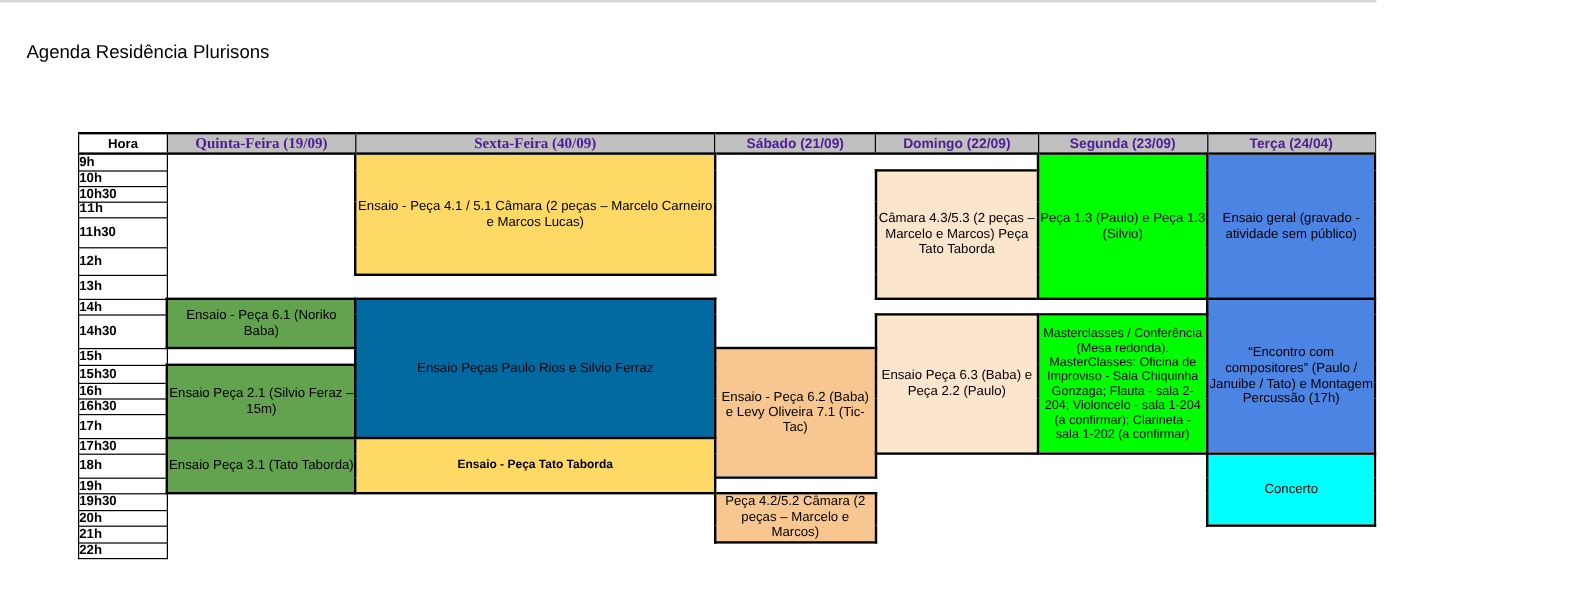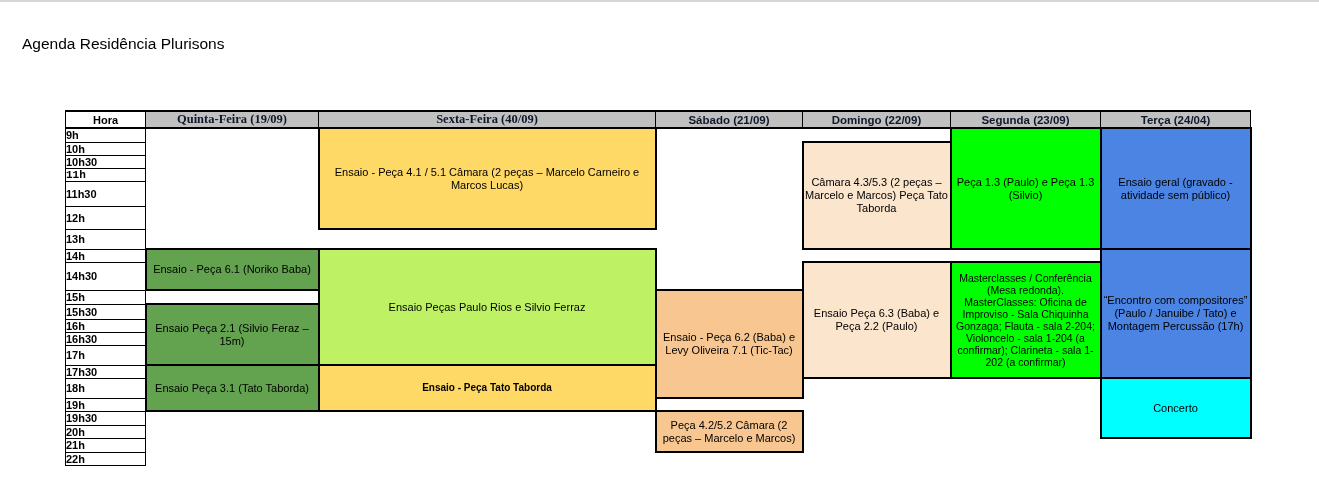--- a/index.html
+++ b/index.html
@@ -1,26 +1,26 @@
 <!DOCTYPE html>
 <html><head>
 <meta charset="utf-8">
 <style>
   html,body { margin:0; padding:0; background:#ffffff; }
   body { width:1319px; height:495px; font-family:"Liberation Sans", sans-serif; }
-  .page { position:relative; width:1319px; height:495px; background:#fff; overflow:hidden;
+  .page { position:relative; width:1147px; height:495px; background:#fff; overflow:hidden;
           border-top:2px solid #d6d6d6; box-sizing:border-box; }
   .title { position:absolute; left:22px; top:33px; font-size:15.5px; color:#000; }
 
   table.agenda { position:absolute; left:65px; top:108px; border-collapse:collapse;
                  table-layout:fixed; }
   table.agenda th, table.agenda td { padding:0; box-sizing:border-box; }
 
   th.day { border:1px solid #000; border-top:2px solid #000; border-bottom:2px solid #000;
-           font-weight:bold; font-size:11.5px; color:#0f172a; text-align:center; }
+           font-weight:bold; font-size:11.5px; color:#4c1d95; text-align:center; }
   th.day.serif { font-family:"Liberation Serif", serif; font-size:12.5px; }
   th.hora { background:#ffffff; border:1px solid #000; border-top:2px solid #000;
             border-bottom:2px solid #000; font-size:11px; font-weight:bold; text-align:center; }
 
   td.time { border:1px solid #000; font-size:11px; font-weight:bold; text-align:left;
             padding-left:3px; vertical-align:middle; background:#fff; white-space:nowrap; }
   td.empty { border:none; background:transparent; }
   td.event { border:2px solid #000; text-align:center; vertical-align:middle;
              font-size:11px; line-height:1.18; padding:1px 5px; color:#000;
              overflow:hidden; word-wrap:break-word; }
@@ -91,21 +91,21 @@
         </tr>
         <tr style="height: 20px;">
           <td class="time">13h</td>
           <td class="empty"></td>
           <td class="empty"></td>
           <td class="empty"></td>
         </tr>
         <tr style="height: 13px;">
           <td class="time">14h</td>
           <td class="event" rowspan="2" style="background: rgb(99, 162, 79);">Ensaio - Peça 6.1 (Noriko Baba)</td>
-          <td class="event" rowspan="7" style="background: #bef264;">Ensaio Peças Paulo Rios e Silvio Ferraz</td>
+          <td class="event" rowspan="7" style="background: #0369a1;">Ensaio Peças Paulo Rios e Silvio Ferraz</td>
           <td class="empty"></td>
           <td class="empty"></td>
           <td class="empty"></td>
           <td class="event" rowspan="8" style="background: rgb(76, 132, 228);">“Encontro com compositores” (Paulo / Januibe / Tato) e Montagem Percussão (17h)</td>
         </tr>
         <tr style="height: 28px;">
           <td class="time">14h30</td>
           <td class="empty"></td>
           <td class="event" rowspan="7" style="background: rgb(252, 229, 205);">Ensaio Peça 6.3 (Baba) e Peça 2.2 (Paulo)</td>
           <td class="event dense" rowspan="7" style="background: rgb(0, 255, 0);">Masterclasses / Conferência (Mesa redonda). MasterClasses: Oficina de Improviso - Sala Chiquinha Gonzaga; Flauta - sala 2-204; Violoncelo - sala 1-204 (a confirmar); Clarineta - sala 1-202 (a confirmar)</td>

